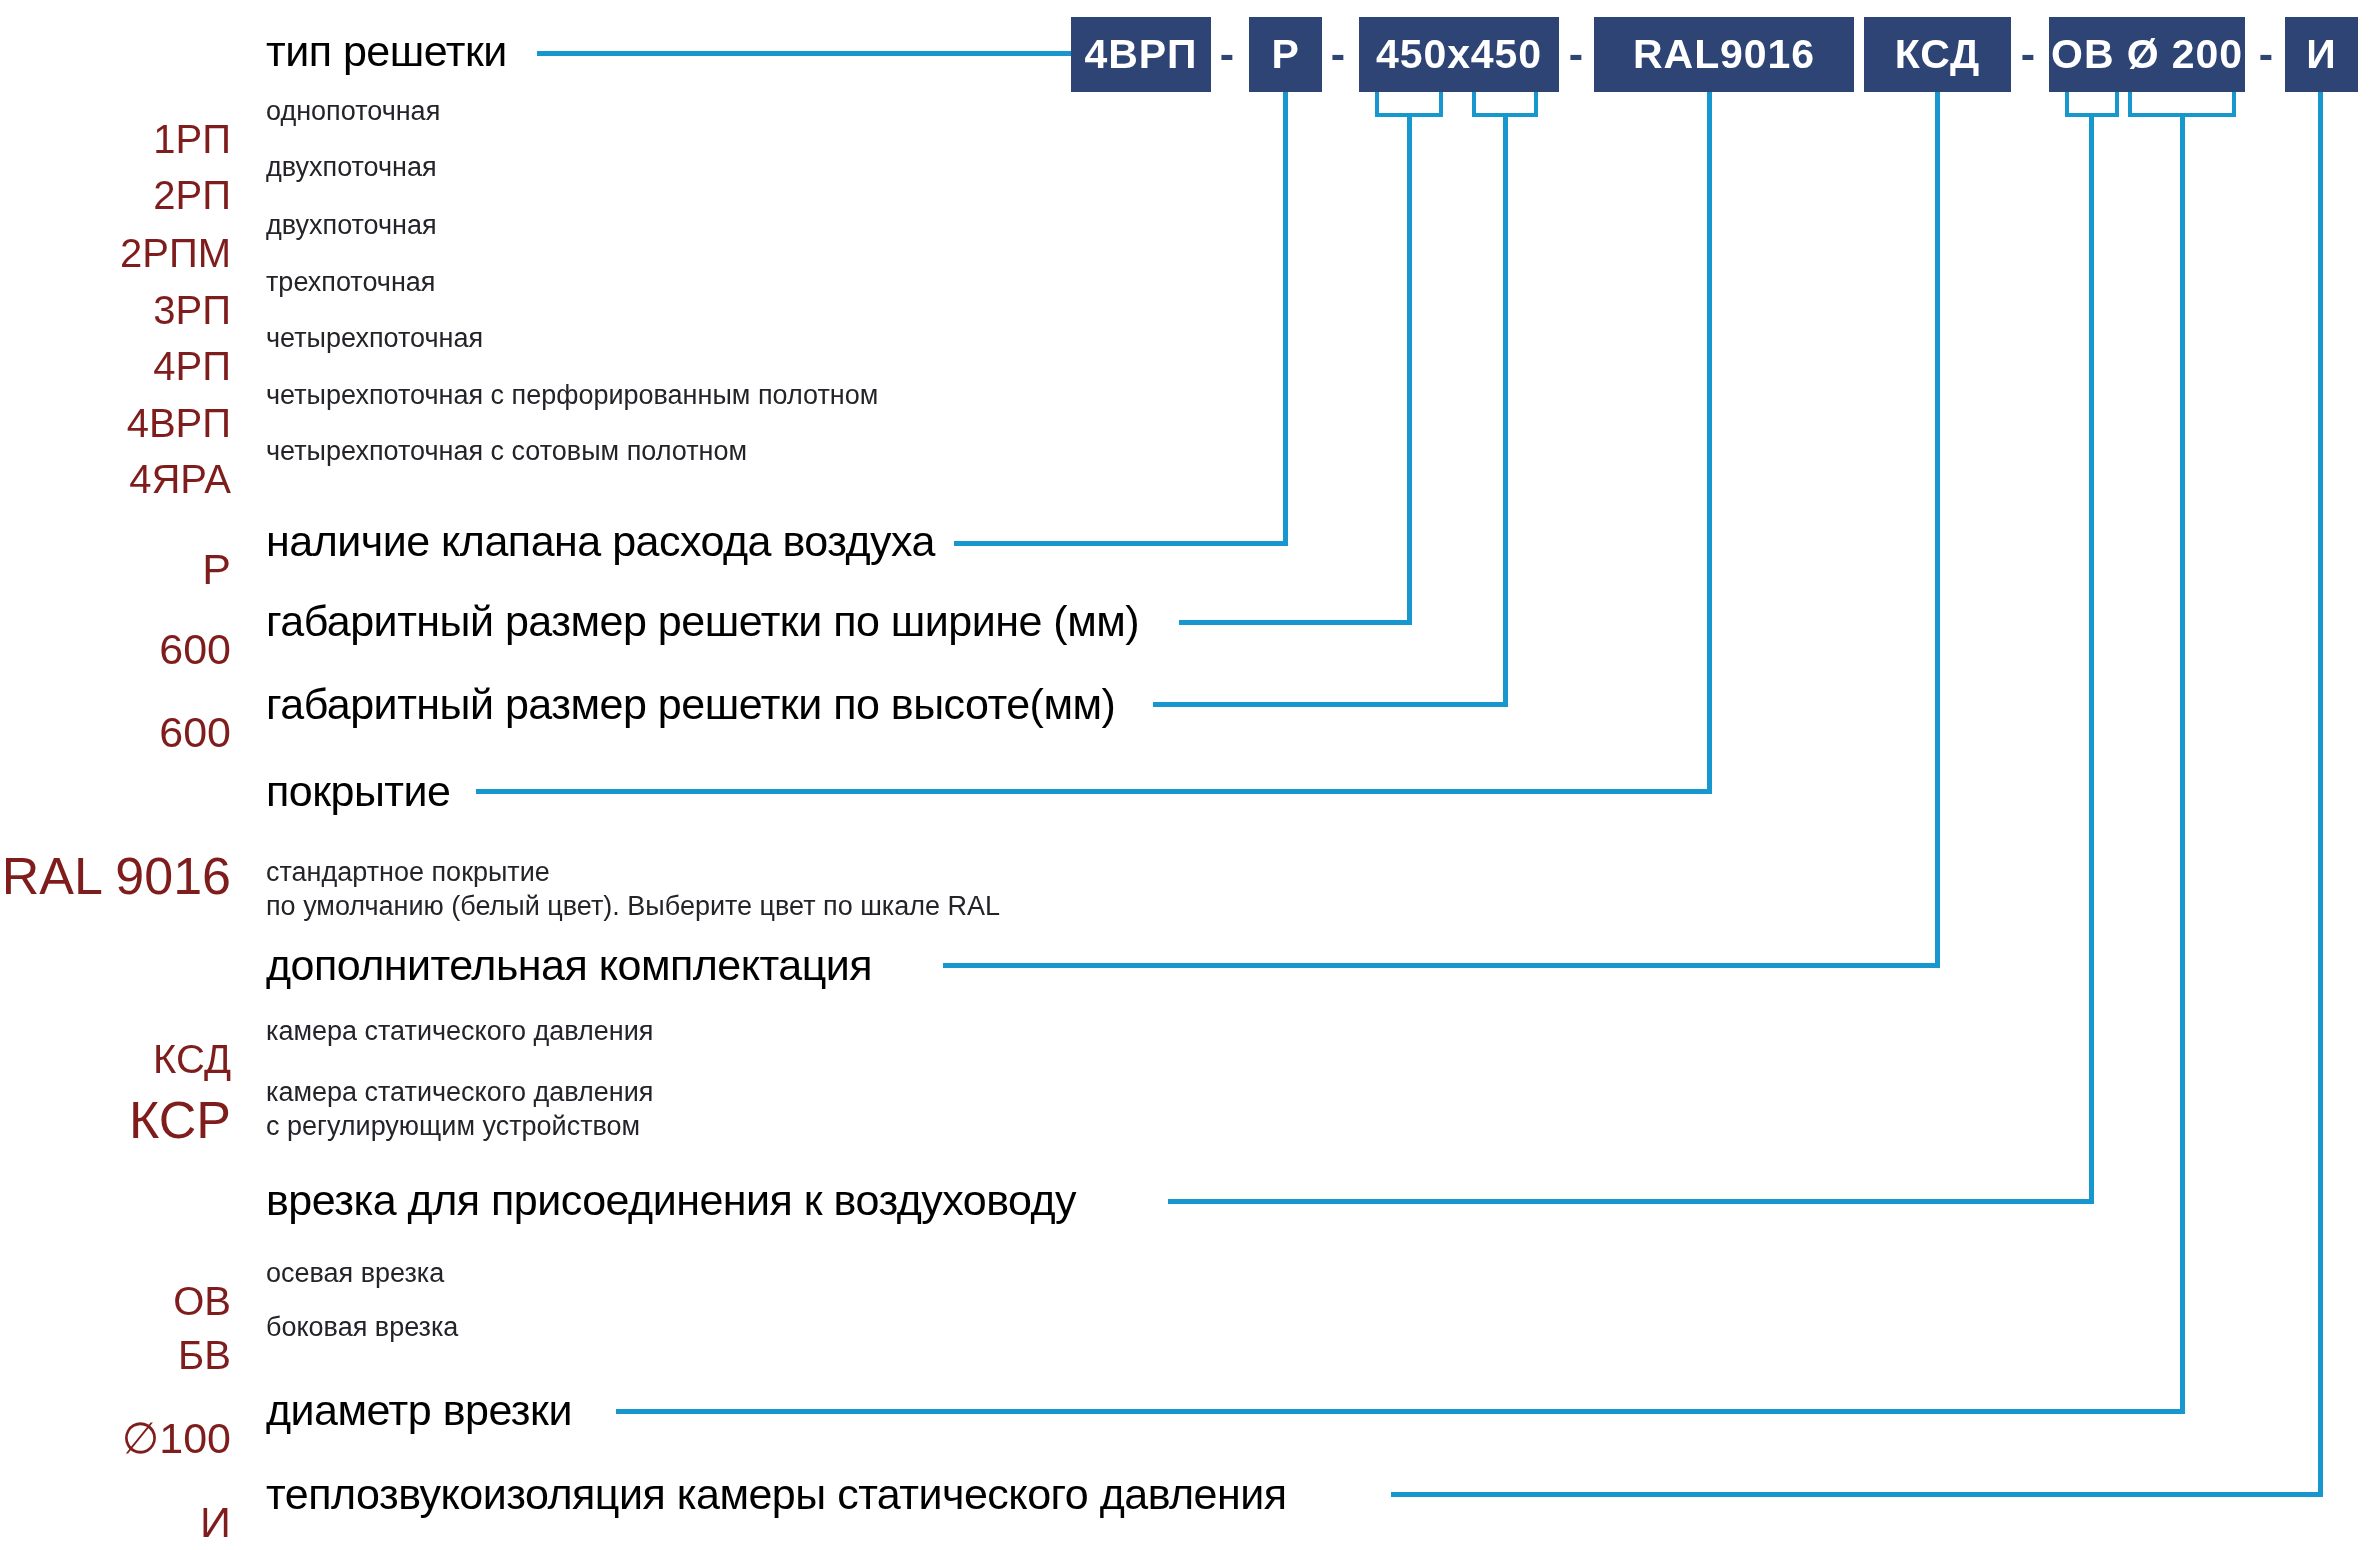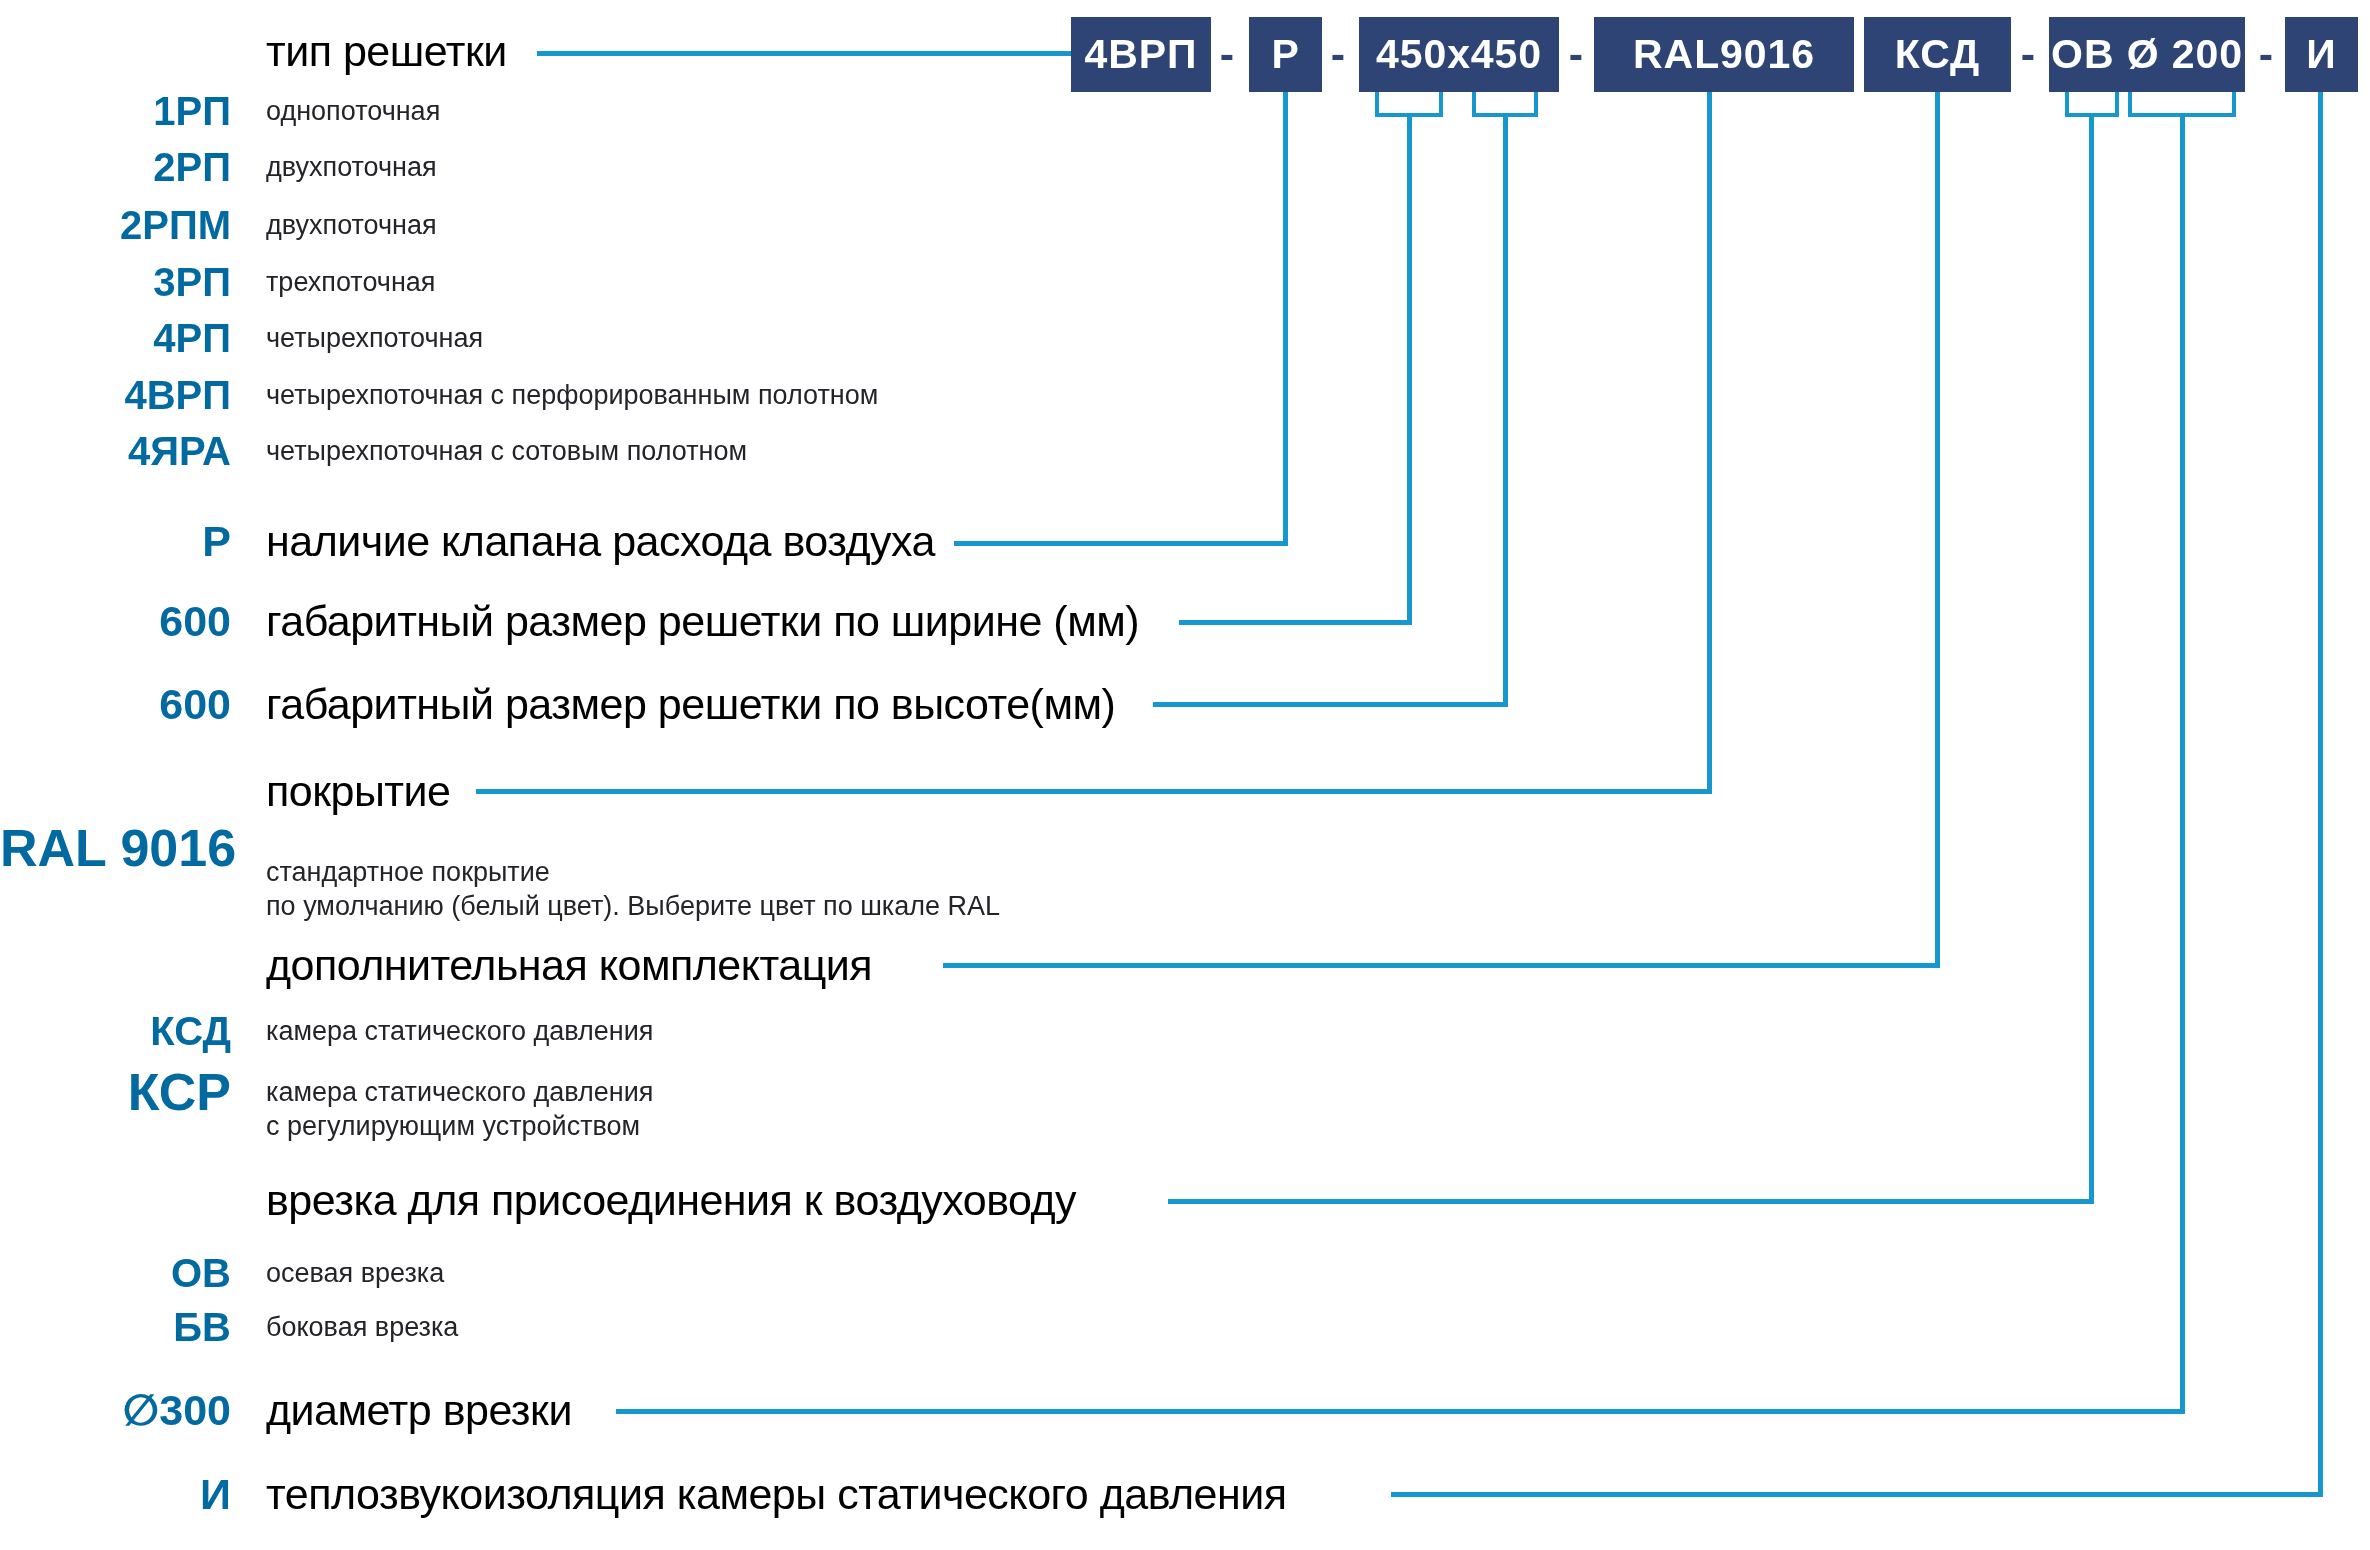--- a/index.html
+++ b/index.html
@@ -27,21 +27,21 @@
   .vline{position:absolute;width:4.7px;background:#1697ce;}
   .bracket{
     position:absolute;top:92px;height:25.4px;
     border-left:4.7px solid #1697ce;border-right:4.7px solid #1697ce;border-bottom:4.7px solid #1697ce;
     box-sizing:border-box;
   }
   
   .row{position:absolute;left:0;width:2370px;}
   .code{
     position:absolute;left:0;width:231px;text-align:right;
-    color:#0369a1;font-weight:bold;white-space:nowrap;
+    color:#7f1d1d;font-weight:normal;white-space:nowrap;margin-top:28px;
   }
   .code.sm{font-size:40px;line-height:47px;}
   .code.lg{font-size:43px;line-height:53px;}
   .code.sm2{font-size:52px;line-height:34px;text-align:right;}
   .label{
     position:absolute;left:266px;
     color:#000000;font-size:43px;font-weight:500;letter-spacing:-0.5px;
     line-height:53px;white-space:nowrap;
   }
   .desc{
@@ -180,21 +180,21 @@
   <div class="row" style="top:1250px;">
     <span class="code sm">ОВ</span>
     <span class="desc">осевая врезка</span>
   </div>
   <div class="row" style="top:1304px;">
     <span class="code sm">БВ</span>
     <span class="desc">боковая врезка</span>
   </div>
 
   <div class="row" style="top:1384px;">
-    <span class="code lg">∅300</span>
+    <span class="code lg">∅100</span>
     <span class="label">диаметр врезки</span>
   </div>
 
   <div class="row" style="top:1468px;">
     <span class="code lg">И</span>
     <span class="label">теплозвукоизоляция камеры статического давления</span>
   </div>
 
 </div>
 

